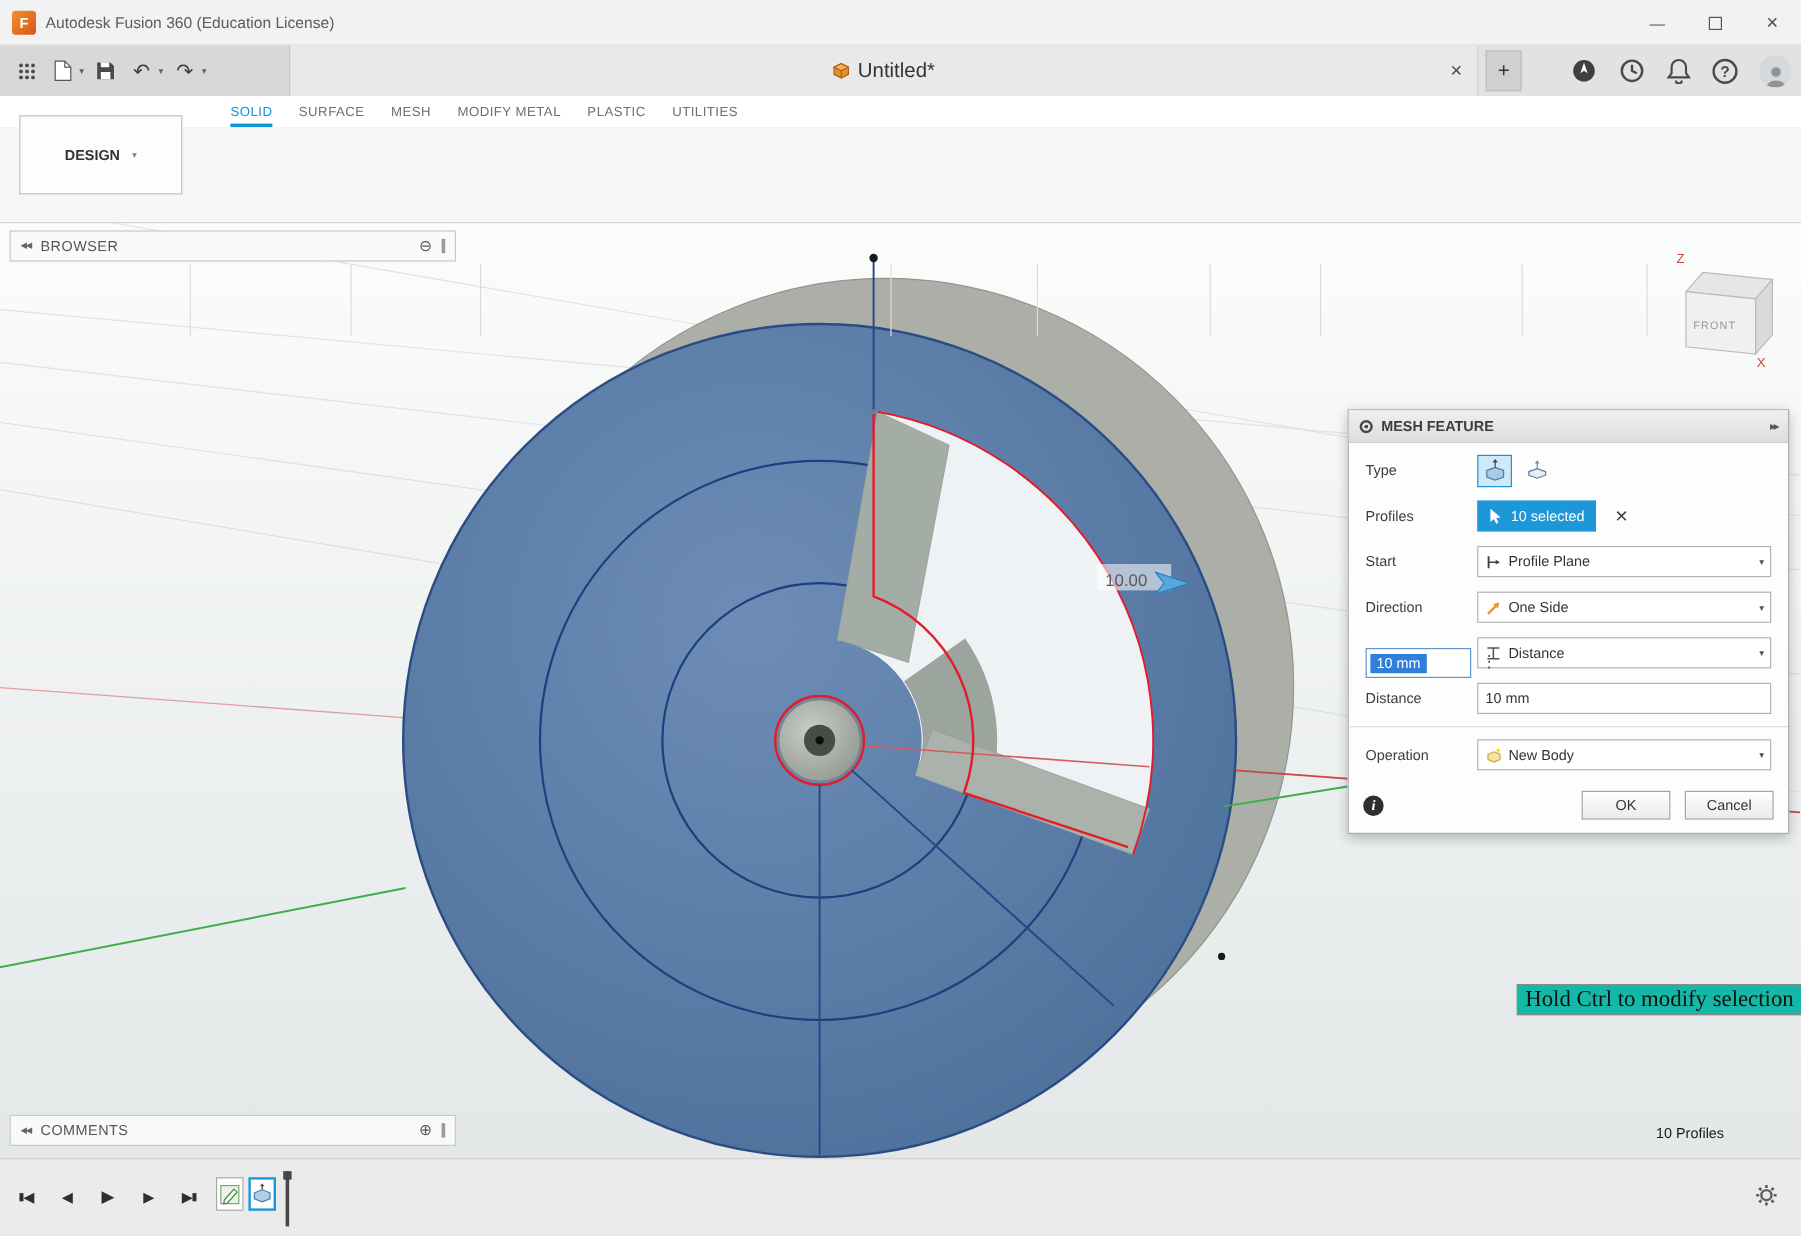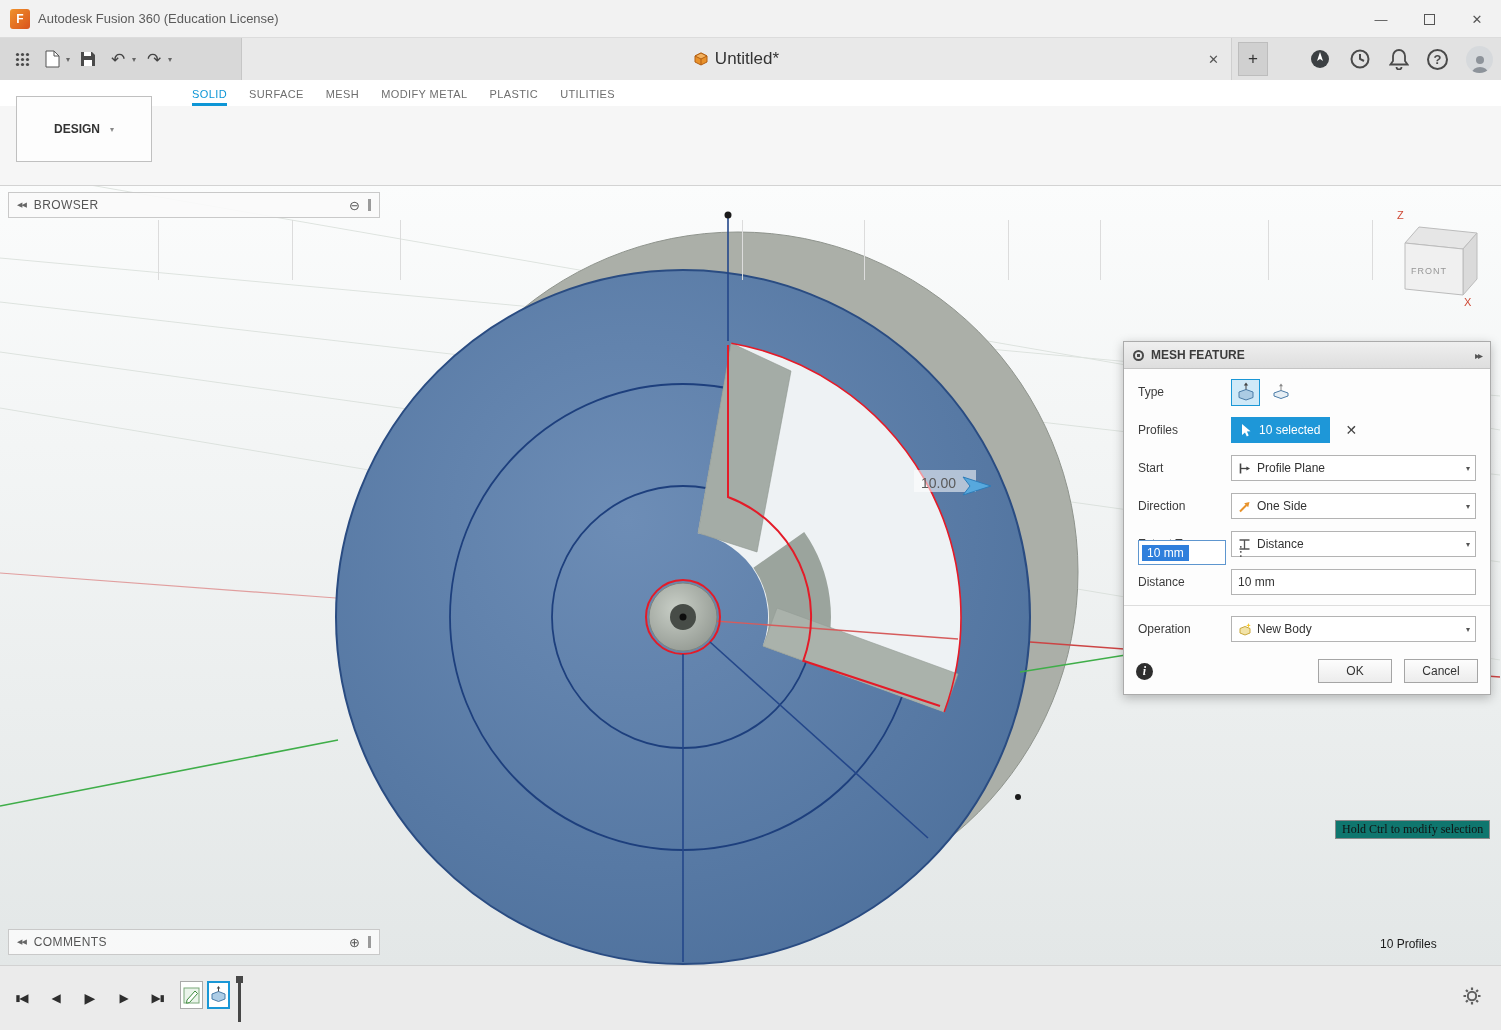--- a/index.html
+++ b/index.html
@@ -56,21 +56,21 @@
 .root-exp{font-size:10px;color:#888}
 .tchip{background:#fff;padding:2px 7px;font-size:12px;color:#333;border-radius:1px}
 .tchip.dashed{outline:1px dashed #6f86c9}
 .dashline{position:absolute;border-bottom:1px dashed #6f86c9}
 
 #comments{left:8px;top:929px;width:372px;z-index:10}
 #navbar{left:603px;top:931px;height:29px;background:rgba(252,252,252,.95);border:1px solid #d2d2d2;border-radius:2px;display:flex;align-items:center;padding:0 6px;gap:3px;z-index:10}
 .navitem{display:flex;align-items:center;gap:1px;padding:0 4px}
 .navcaret{font-size:7px;color:#666}
 #profiles-count{left:1380px;top:937px;width:100px;text-align:left;font-weight:normal;font-size:12px;color:#1a1a1a;z-index:10}
-#sel-tooltip{left:1335px;top:820px;background:#0f766e;border:1px solid #8a8a8a;padding:1px 6px;font-family:"Liberation Serif","DejaVu Serif",serif;font-size:12px;color:#111;z-index:45;white-space:nowrap}
+#sel-tooltip{left:1264px;top:820px;background:#14b8a6;border:1px solid #8a8a8a;padding:1px 6px;font-family:"Liberation Serif","DejaVu Serif",serif;font-size:19px;color:#111;z-index:45;white-space:nowrap}
 
 #dialog{left:1123px;top:341px;width:368px;background:#fdfdfd;border:1px solid #ababab;box-shadow:0 3px 10px rgba(0,0,0,.25);z-index:40}
 #dlg-head{height:27px;background:linear-gradient(#efefef,#dedede);border-bottom:1px solid #c4c4c4;display:flex;align-items:center;padding:0 9px;gap:7px}
 #dlg-title{font-weight:bold;font-size:12px;color:#3c3c3c;flex:1}
 .dlg-circle{width:11px;height:11px;border:2px solid #4a4a4a;border-radius:50%;background:radial-gradient(circle,#4a4a4a 30%,transparent 34%)}
 .dbl-arrow{font-size:10px;color:#555;letter-spacing:-2px}
 .drow{display:flex;align-items:center;height:38px;padding:0 14px}
 .dlabel{width:93px;font-size:12px;color:#3c3c3c}
 .dctl{flex:1;display:flex;align-items:center}
 .dropdown{flex:1;height:26px;border:1px solid #b3b3b3;background:#fff;display:flex;align-items:center;padding:0 5px;gap:5px}

